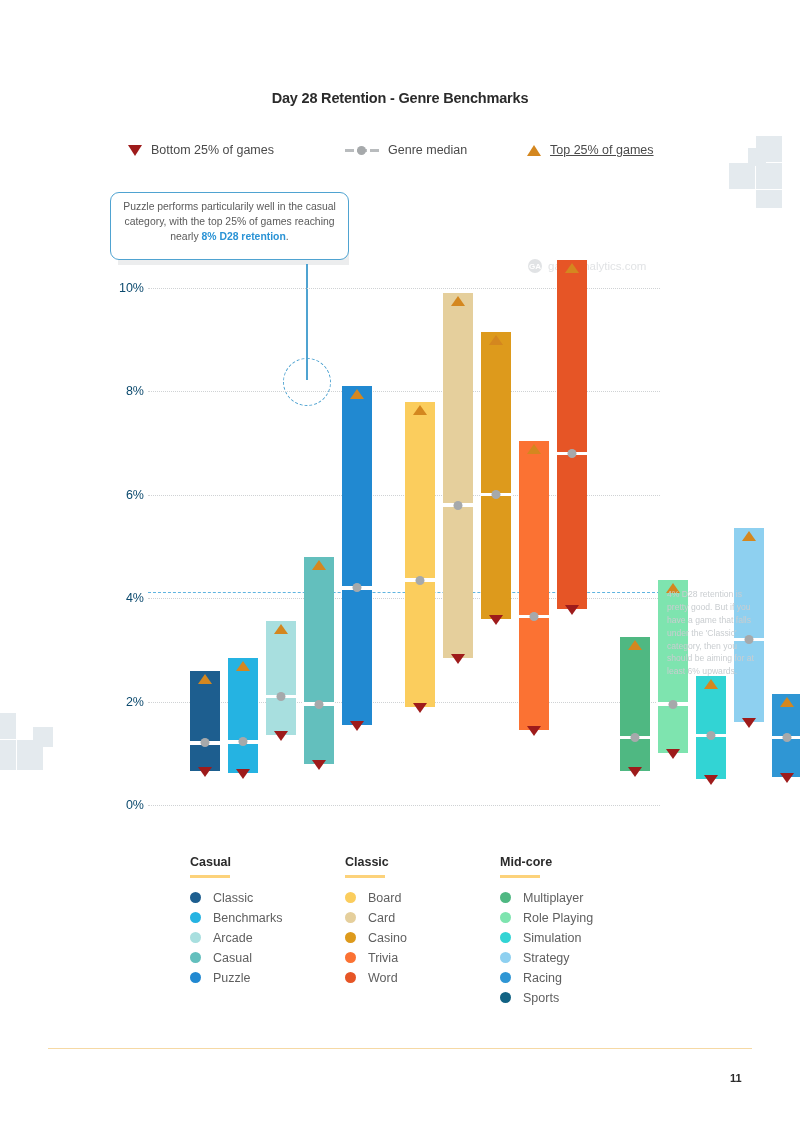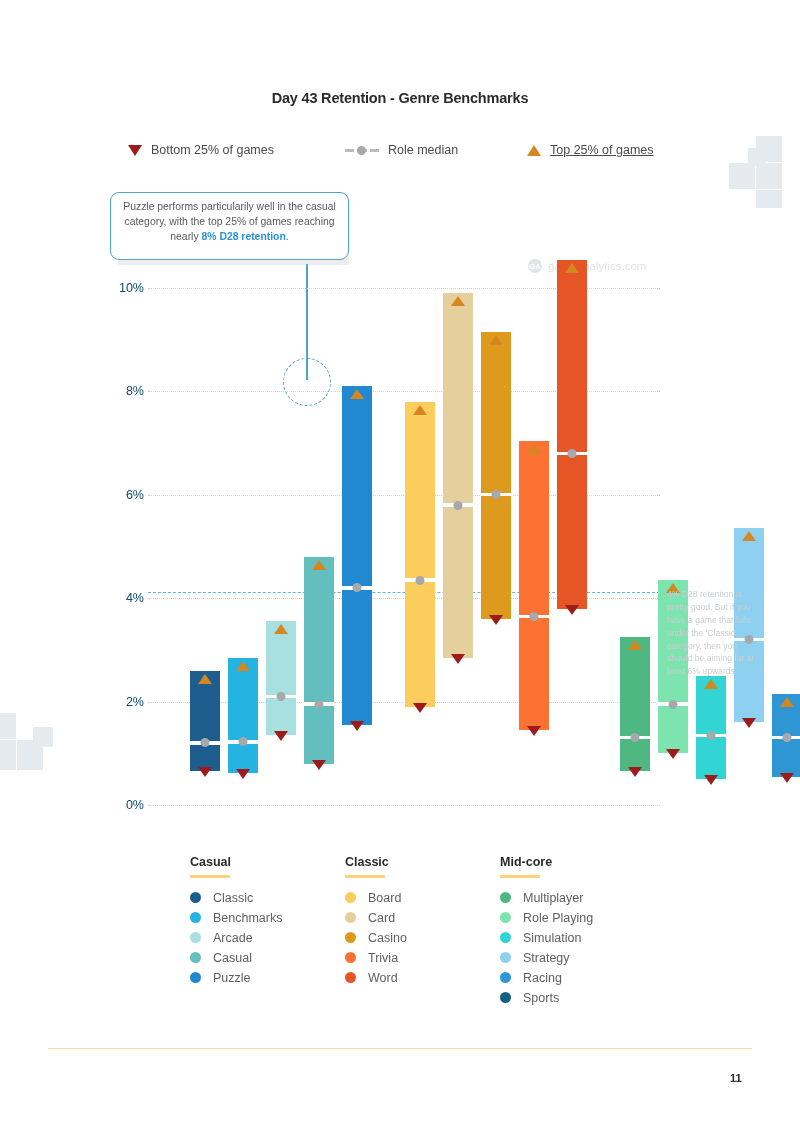--- a/index.html
+++ b/index.html
@@ -88,35 +88,35 @@
 <div class="deco" style="left:756px;top:136px;width:26px;height:26px;"></div>
 <div class="deco" style="left:756px;top:163px;width:26px;height:26px;"></div>
 <div class="deco" style="left:756px;top:190px;width:26px;height:18px;"></div>
 <div class="deco" style="left:729px;top:163px;width:26px;height:26px;"></div>
 <div class="deco" style="left:748px;top:148px;width:18px;height:18px;"></div>
 <div class="deco" style="left:0px;top:713px;width:16px;height:26px;"></div>
 <div class="deco" style="left:0px;top:740px;width:16px;height:30px;"></div>
 <div class="deco" style="left:17px;top:740px;width:26px;height:30px;"></div>
 <div class="deco" style="left:33px;top:727px;width:20px;height:20px;"></div>
 
-<div class="title">Day 43 Retention - Genre Benchmarks</div>
+<div class="title">Day 28 Retention - Genre Benchmarks</div>
 
 <div class="toplegend">
   <div class="tl-item" style="left:128px;">
     <div class="tri-down"></div>
     <span class="lbl">Bottom 25% of games</span>
   </div>
   <div class="tl-item" style="left:345px;">
     <div class="median-key">
       <div class="bar"></div>
         <div class="gap1"></div>
         <div class="gap2"></div>
         <div class="dot"></div>
     </div>
-    <span class="lbl">Role median</span>
+    <span class="lbl">Genre median</span>
   </div>
   <div class="tl-item" style="left:527px;text-decoration:underline;">
     <div class="tri-up"></div>
     <span class="lbl">Top 25% of games</span>
   </div>
 </div>
 
 <div class="callout-wrap">
   <div class="callout-shadow"></div>
   <div class="callout">

